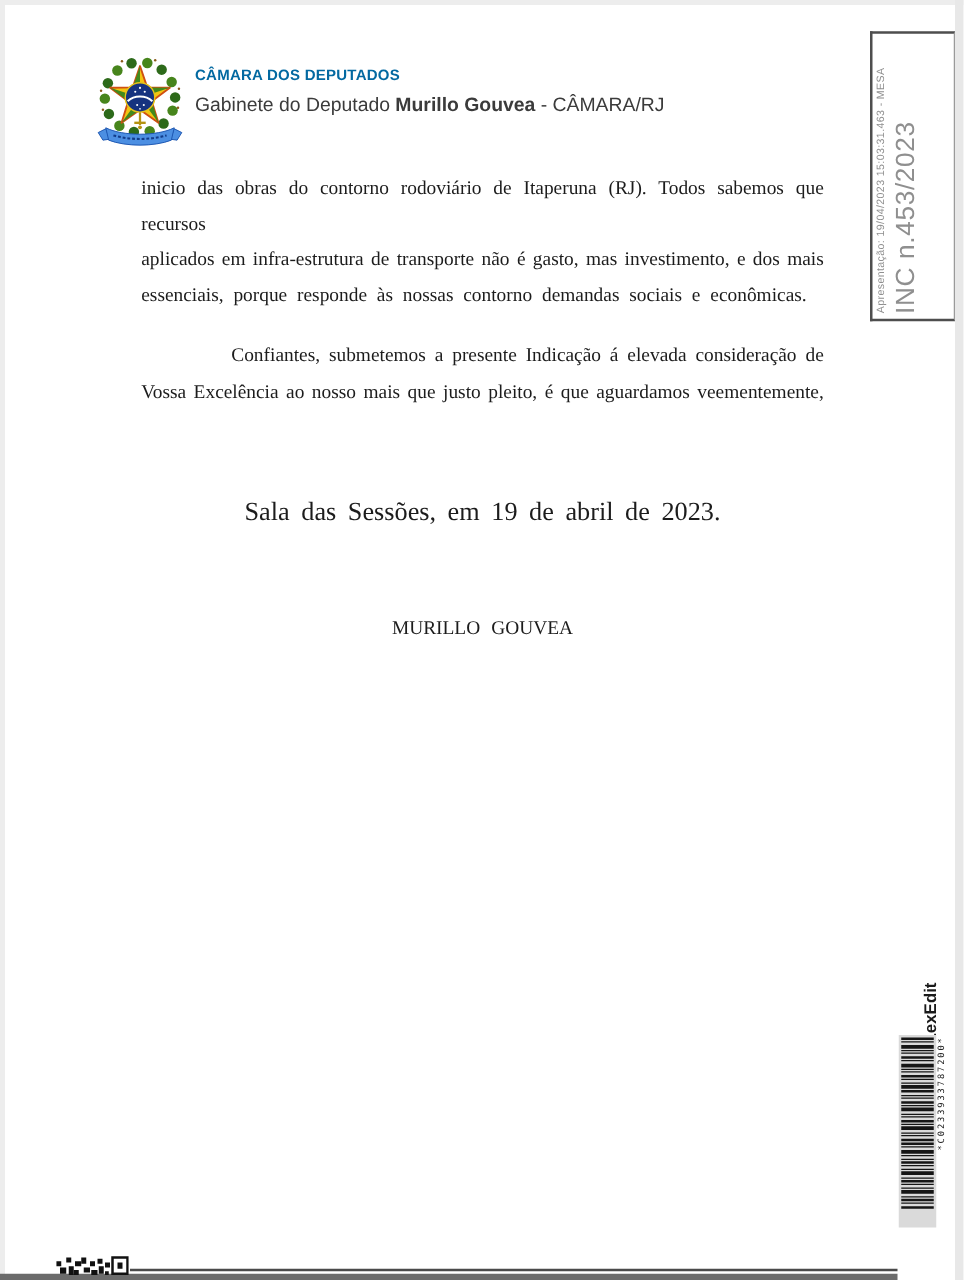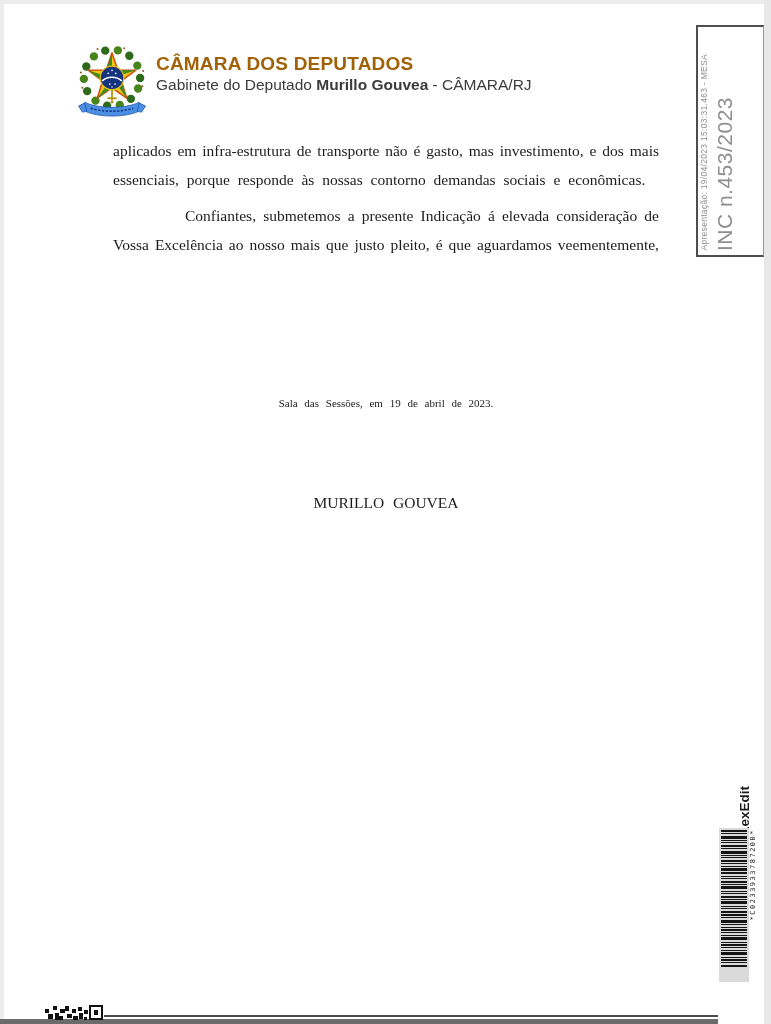--- a/index.html
+++ b/index.html
@@ -8,43 +8,43 @@
   
   .edge-top{position:absolute;left:0;top:0;width:771px;height:4px;background:#ededed;}
   .edge-left{position:absolute;left:0;top:0;width:4px;height:1024px;background:#ededed;}
   .edge-right{position:absolute;left:764px;top:0;width:7px;height:1024px;background:#e8e8e8;}
   .bottom-edge{position:absolute;left:0;top:1019px;width:718px;height:5px;background:#6b6b6b;}
   .footer-line{position:absolute;left:104px;top:1015px;width:614px;height:2px;background:#4a4a4a;}
 
   
   .logo{position:absolute;left:74px;top:42px;width:76px;height:84px;}
   .hdr-org{position:absolute;left:156px;top:53px;font-family:"Liberation Sans",sans-serif;
-           font-weight:700;font-size:19px;letter-spacing:.2px;color:#a16207;white-space:nowrap;}
+           font-weight:700;font-size:12px;letter-spacing:.2px;color:#0369a1;white-space:nowrap;}
   .hdr-office{position:absolute;left:156px;top:76px;font-family:"Liberation Sans",sans-serif;
            font-size:15.5px;color:#3b3b3b;white-space:nowrap;}
   .hdr-office b{font-weight:700;}
 
   
   .stamp{position:absolute;left:696px;top:25px;width:68px;height:232px;box-sizing:border-box;
          border:2px solid #4e4e4e;border-right:1px solid #9a9a9a;background:#fff;}
   .vtext{writing-mode:vertical-rl;transform:rotate(180deg);white-space:nowrap;}
   .stamp-small{position:absolute;left:1px;bottom:4px;font-family:"Liberation Sans",sans-serif;
                font-size:8.5px;color:#8f8f8f;letter-spacing:.3px;}
   .stamp-big{position:absolute;left:15px;bottom:4px;font-family:"Liberation Sans",sans-serif;
              font-size:21px;color:#8f8f8f;letter-spacing:.5px;}
 
   
   .bodytext{position:absolute;left:113px;top:137px;width:546px;font-size:15.5px;
             line-height:28.6px;color:#1c1c1c;word-spacing:2px;}
   .jline{text-align:justify;text-align-last:justify;}
   .lline{text-align:left;word-spacing:4px;}
   .indent{padding-left:72px;box-sizing:border-box;}
-  .para2{margin-top:8px;}
+  .para2{margin-top:20px;}
   .dateline{position:absolute;left:113px;top:397px;width:546px;text-align:center;
-            font-size:11px;word-spacing:4px;color:#1c1c1c;}
+            font-size:21px;word-spacing:4px;color:#1c1c1c;}
   .sig{position:absolute;left:113px;top:488px;width:546px;text-align:center;
        font-size:15.5px;line-height:29px;word-spacing:5px;color:#1c1c1c;}
 
   
   .lexedit{position:absolute;left:737px;top:786px;font-family:"Liberation Sans",sans-serif;
            font-size:13.5px;font-weight:600;color:#1a1a1a;}
   .barcode{position:absolute;left:719px;top:828px;width:30px;height:154px;background:#dadada;
            padding:2px;box-sizing:border-box;overflow:hidden;}
   .barcode-bars div{width:100%;}
   .barcode-text{position:absolute;left:749px;top:829px;font-family:"DejaVu Sans Mono",monospace;
@@ -127,20 +127,21 @@
     <span>- CÂMARA/RJ</span>
   </div>
 
   <div class="stamp">
     <div class="vtext stamp-small">Apresentação: 19/04/2023 15:03:31.463 - MESA</div>
     <div class="vtext stamp-big">INC n.453/2023</div>
   </div>
 
   <div class="bodytext">
     <div>
+      <div class="jline">inicio das obras do contorno rodoviário de Itaperuna (RJ). Todos sabemos que recursos</div>
       <div class="jline">aplicados em infra-estrutura de transporte não é gasto, mas investimento, e dos mais</div>
       <div class="lline">essenciais, porque responde às nossas contorno demandas sociais e econômicas.</div>
     </div>
     <div class="para2">
       <div class="jline indent">Confiantes, submetemos a presente Indicação á elevada consideração de</div>
       <div class="jline">Vossa Excelência ao nosso mais que justo pleito, é que aguardamos veementemente,</div>
     </div>
   </div>
 
   <div class="dateline">Sala das Sessões, em 19 de abril de 2023.</div>

